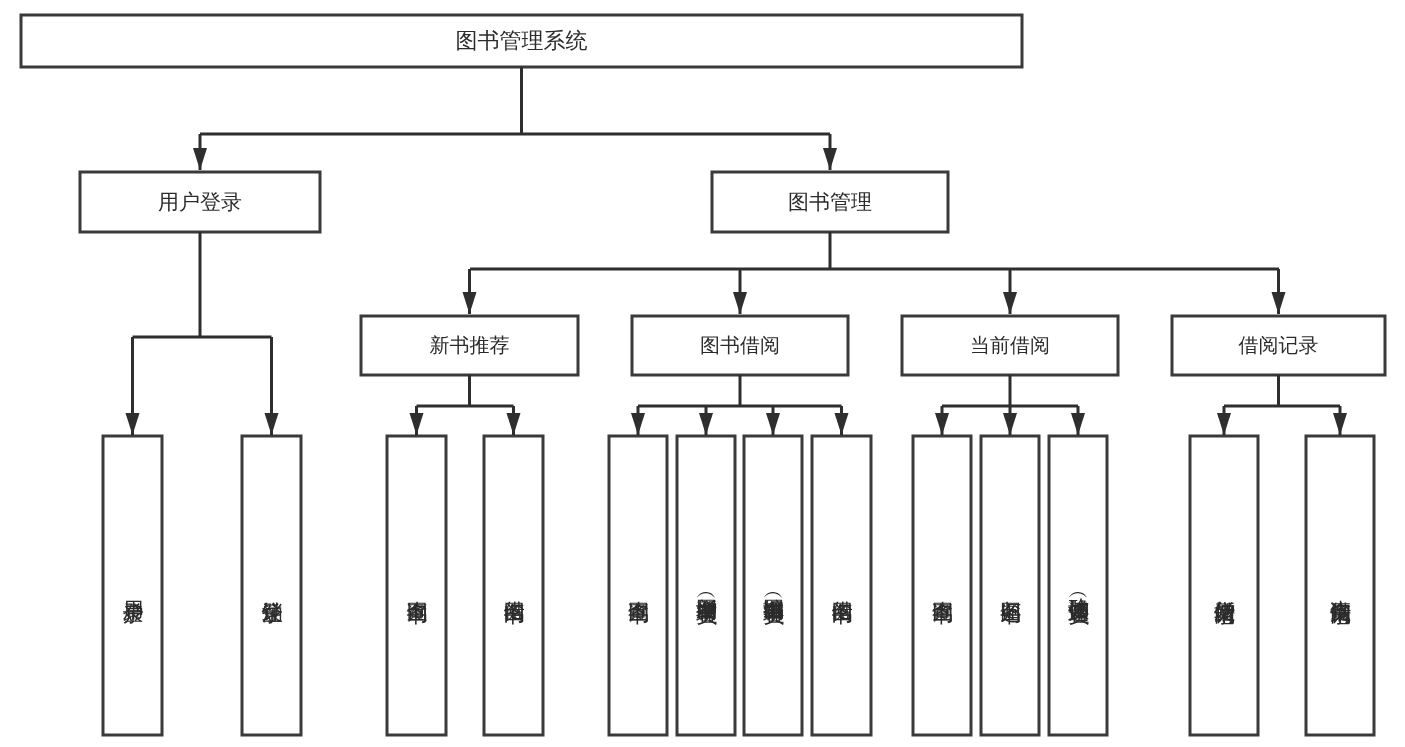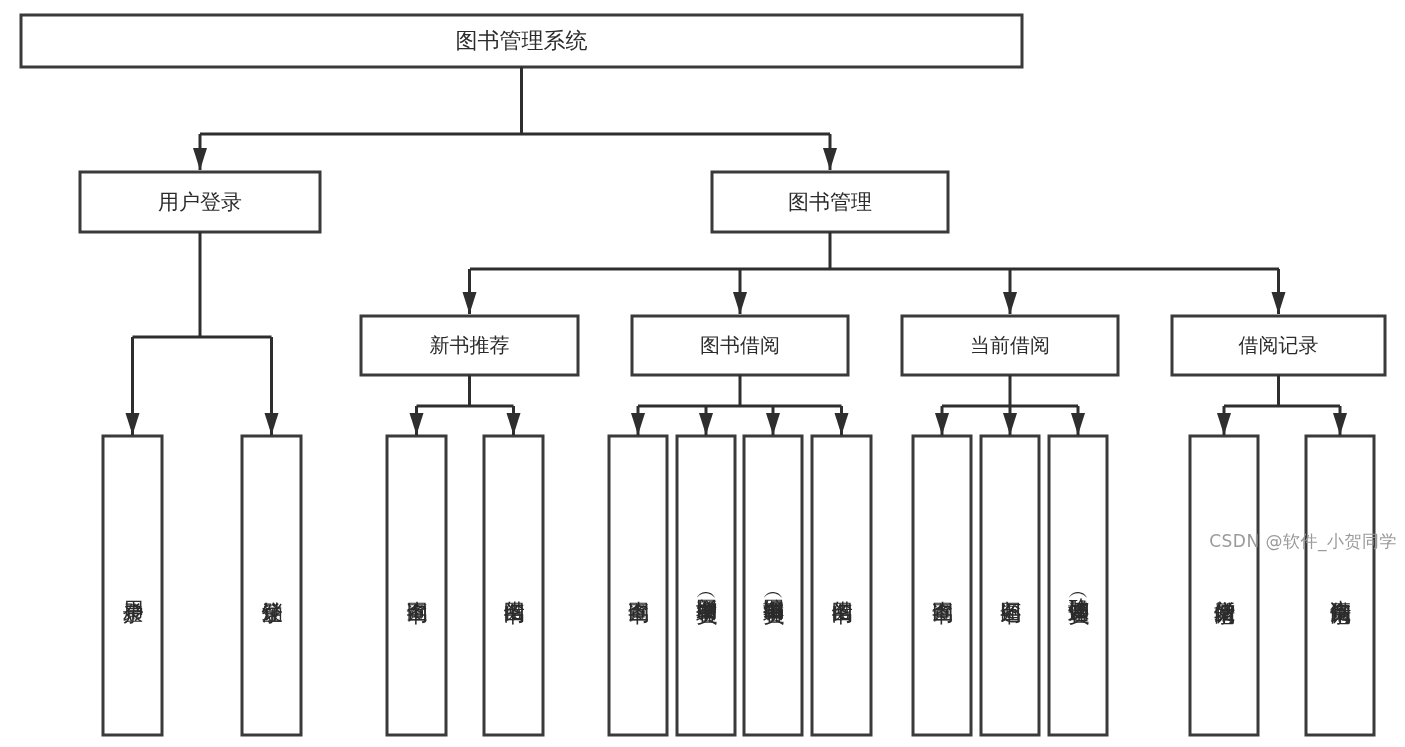--- a/index.html
+++ b/index.html
@@ -193,15 +193,14 @@
       <div class="leaf-label-holder" style="left: 677px; top: 436px; width: 58px; height: 299px;">新增图书（管理员）</div>
       <div class="leaf-label-holder" style="left: 744px; top: 436px; width: 58px; height: 299px;">编辑图书（管理员）</div>
       <div class="leaf-label-holder" style="left: 812px; top: 436px; width: 59px; height: 299px;">借阅图书</div>
       <div class="leaf-label-holder" style="left: 913px; top: 436px; width: 58px; height: 299px;">查询图书</div>
       <div class="leaf-label-holder" style="left: 981px; top: 436px; width: 58px; height: 299px;">归还图书</div>
       <div class="leaf-label-holder" style="left: 1049px; top: 436px; width: 58px; height: 299px;">确认归还（管理员）</div>
       <div class="leaf-label-holder" style="left: 1190px; top: 436px; width: 68px; height: 299px;">新增借阅记录</div>
       <div class="leaf-label-holder" style="left: 1306px; top: 436px; width: 68px; height: 299px;">查询借阅记录</div>
     </div>
 
-  <div class="watermark">CSDN @软件_小贺同学</div>
 
 </div>
 
 </body></html>

